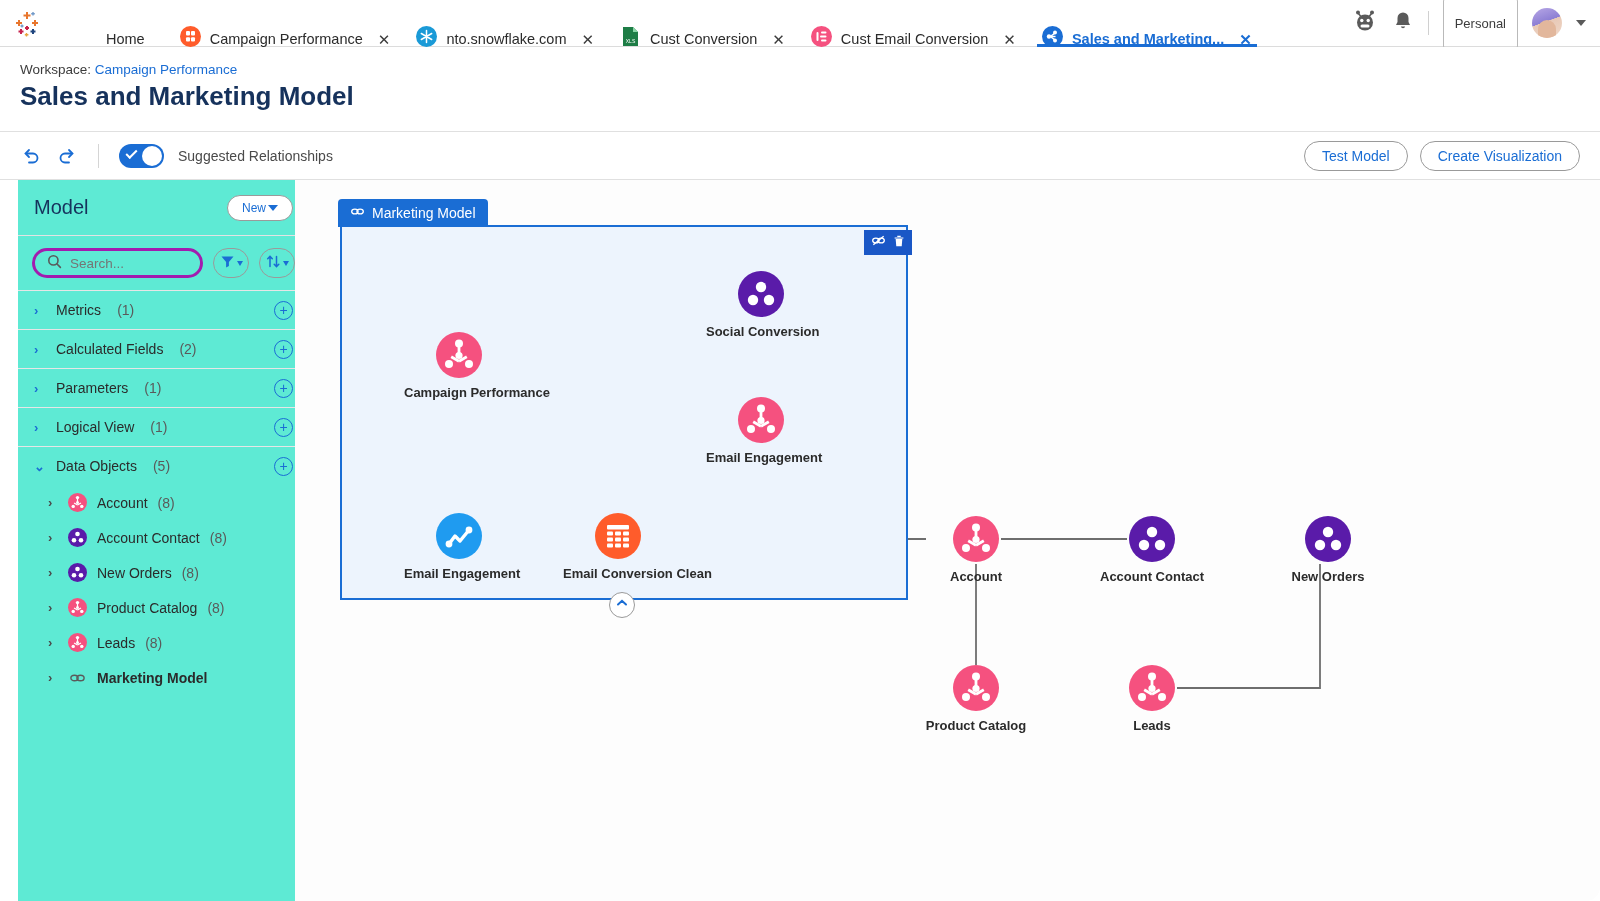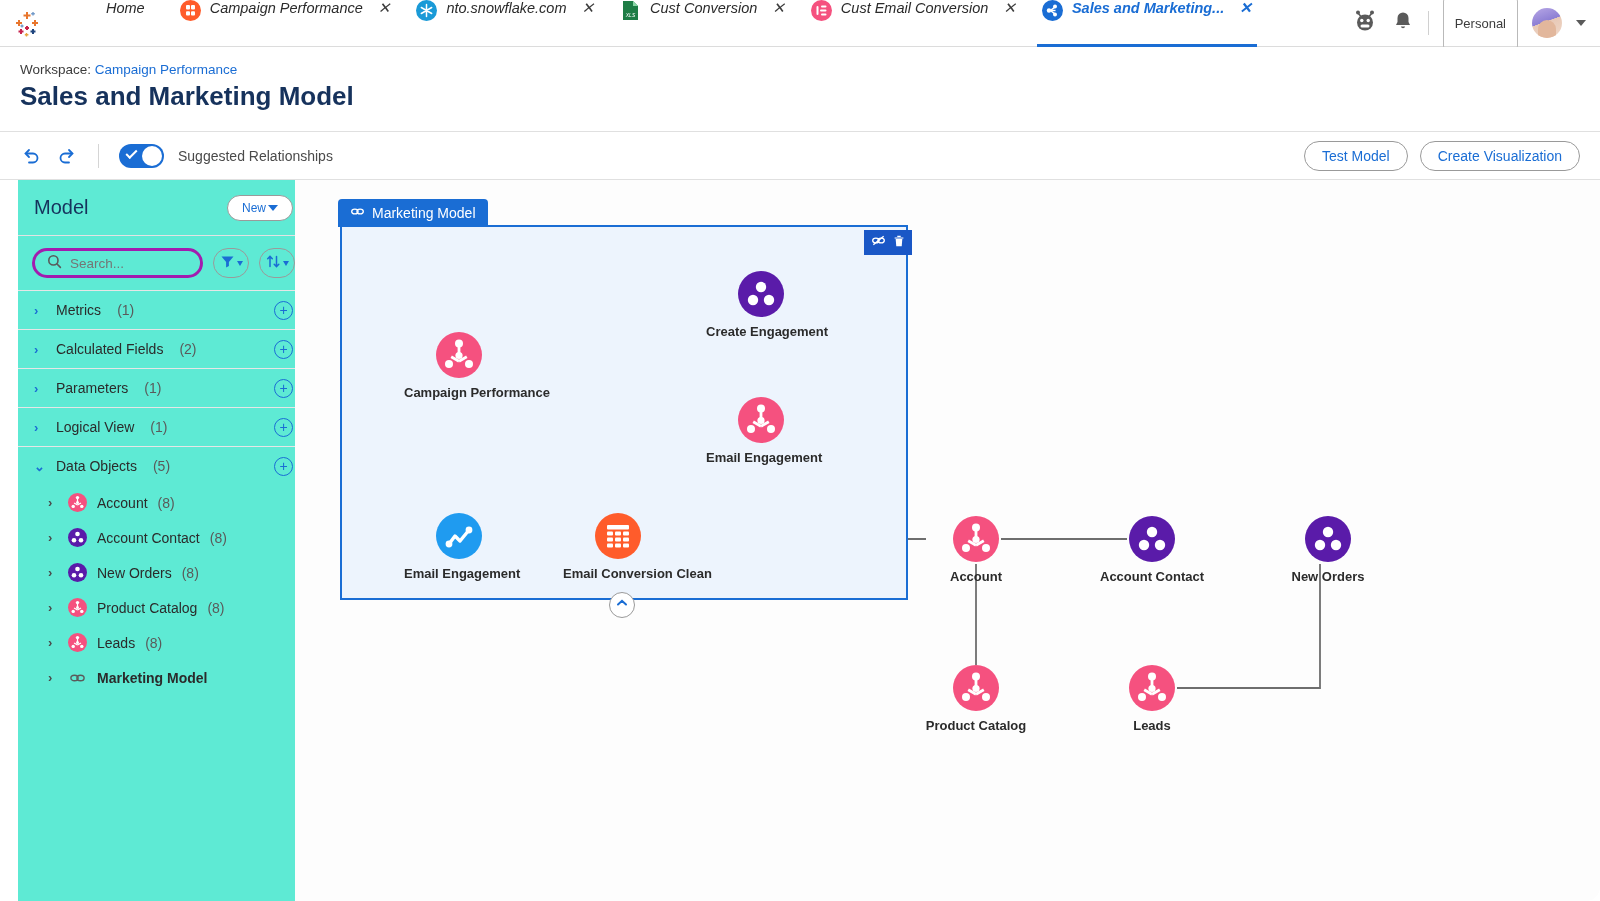--- a/index.html
+++ b/index.html
@@ -22,25 +22,24 @@
     position: absolute; top: 0; left: 0; right: 0; height: 47px;
     background: #fff;
     border-bottom: 1px solid #dcdcdc;
     display: flex; align-items: center;
   }
   .logo {
     width: 56px; height: 47px;
     display: flex; align-items: center; justify-content: center;
   }
   .tab {
-    display: flex; align-items: flex-start; gap: 9px;
+    display: flex; align-items: flex-end; gap: 9px;
     height: 47px; padding: 0 13px;
     font-size: 14.5px; color: #2b2b2b; white-space: nowrap;
     position: relative;
-    font-style: italic;
   }
   .tab.home { padding: 0 22px 0 50px; }
   .tab.active { color: #1a6dd4; font-weight: bold; }
   .tab.active::after {
     content: ""; position: absolute; left: 8px; right: 8px; bottom: 0;
     height: 3px; background: #1a6dd4;
   }
   .tab .x {
     font-size: 15px; color: #3c3c3c; margin-left: 6px; line-height: 1;
     font-family: "Liberation Sans", sans-serif;
@@ -567,21 +566,21 @@
           <div class="bubble">
             <svg width="46" height="46" viewBox="0 0 46 46">
               <circle cx="23" cy="23" r="23" fill="#5a1ba9"></circle>
               <g fill="#fff">
                 <circle cx="23" cy="16" r="5.2"></circle>
                 <circle cx="15" cy="29" r="5.2"></circle>
                 <circle cx="31" cy="29" r="5.2"></circle>
               </g>
             </svg>
           </div>
-          <div class="nlabel">Create Engagement</div>
+          <div class="nlabel">Social Conversion</div>
         </div>
         <div class="node" style="left: 466px; top: 217px;">
           <div class="bubble">
             <svg width="46" height="46" viewBox="0 0 46 46">
               <circle cx="23" cy="23" r="23" fill="#f5517f"></circle>
               <g fill="#fff">
                 <circle cx="23" cy="11.5" r="4"></circle>
                 <circle cx="13" cy="32" r="4"></circle>
                 <circle cx="33" cy="32" r="4"></circle>
                 <circle cx="23" cy="23.5" r="3.6"></circle>

